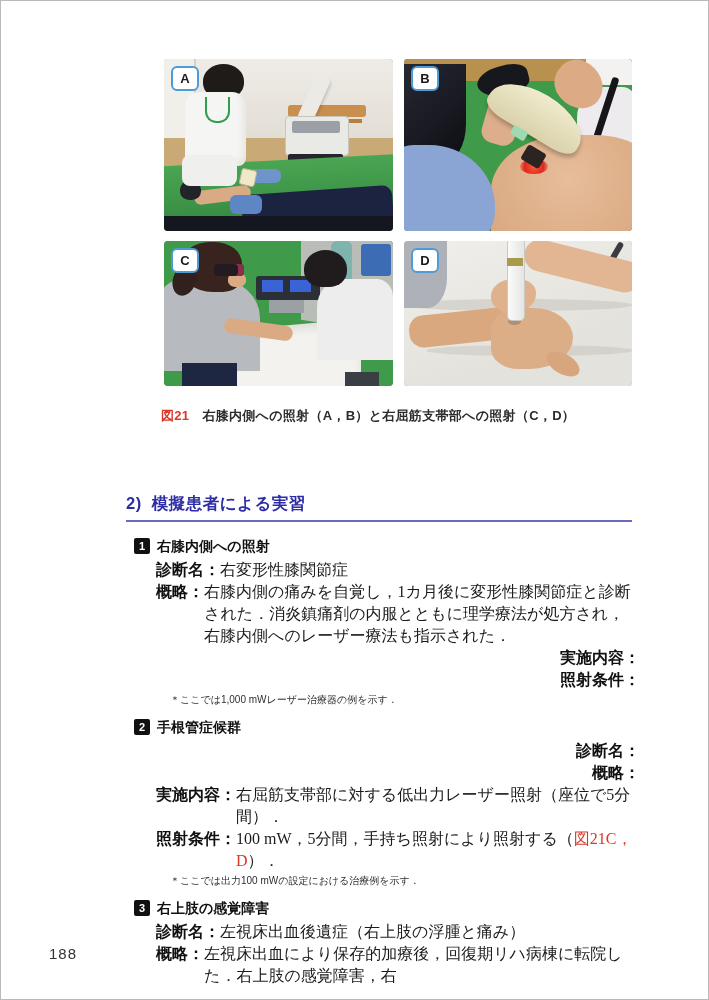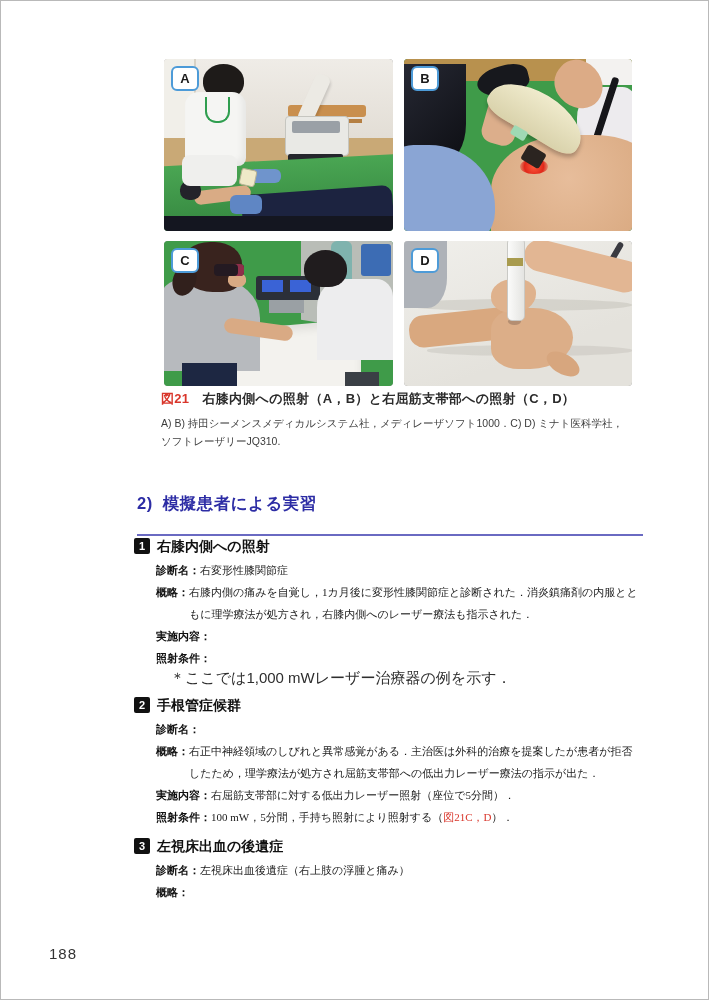--- a/index.html
+++ b/index.html
@@ -89,42 +89,42 @@
   .pd-arm-r{right:-4%;top:6%;width:52%;height:22%;background:#e2b693;transform:rotate(14deg);border-radius:18px;}
   .pd-arm-l{left:2%;top:48%;width:50%;height:22%;background:#d9a87f;transform:rotate(-6deg);border-radius:14px;}
   .pd-palm{left:38%;top:46%;width:36%;height:42%;background:#dcae88;border-radius:42% 58% 62% 40%;}
   .pd-thumb{left:62%;top:78%;width:16%;height:14%;background:#d7a67e;border-radius:50%;transform:rotate(30deg);}
   .pd-hand-hold{left:38%;top:26%;width:20%;height:24%;background:#dfb28d;border-radius:50% 40% 55% 45%;}
   .pd-probe{left:45%;top:-2%;width:7%;height:56%;background:linear-gradient(90deg,#fbfbfa,#e4e4e1);border:1px solid #c9c9c5;border-radius:5px;z-index:6;}
   .pd-band{left:45%;top:12%;width:7%;height:5%;background:#a89b4e;z-index:7;}
   .pd-tipshadow{left:45.5%;top:53%;width:6%;height:5%;background:rgba(140,110,90,.5);border-radius:50%;z-index:5;}
 
   
-  .caption{position:absolute;left:160px;top:389px;width:478px;}
+  .caption{position:absolute;left:160px;top:406px;width:478px;}
   .cap-line{font-size:13px;font-weight:bold;color:#2b2b2b;letter-spacing:.3px;}
   .cap-tag{color:#d9362b;margin-right:13px;}
   .cap-notes{margin-top:6px;font-size:10.5px;line-height:18px;color:#3c3c3c;font-weight:normal;}
 
   
-  .sec-heading{position:absolute;left:136px;top:492px;width:506px;
+  .sec-heading{position:absolute;left:125px;top:492px;width:506px;
     font-size:16.5px;font-weight:bold;color:#2d2da5;letter-spacing:.5px;
-    padding-bottom:19px;border-bottom:2px solid #6a6ac2;}
+    padding-bottom:5px;border-bottom:2px solid #6a6ac2;}
   .sec-heading .sp{margin-right:10px;}
 
   
   .content{position:absolute;left:133px;top:534px;width:506px;}
   .subsection{margin-bottom:7px;}
   .sub-title{display:flex;align-items:center;gap:7px;font-size:14px;font-weight:bold;color:#111;line-height:22px;margin-bottom:2px;}
   .num-square{flex:none;width:16px;height:16px;background:#111;color:#fff;border-radius:2px;
     display:flex;align-items:center;justify-content:center;font-size:11px;font-weight:bold;}
-  .row{display:flex;padding-left:22px;font-family:"Liberation Serif",serif;font-size:11px;line-height:22px;color:#1a1a1a;}
+  .row{display:flex;padding-left:22px;font-family:"Liberation Serif",serif;font-size:16px;line-height:22px;color:#1a1a1a;justify-content:flex-end;}
   .row .label{flex:none;font-family:"Liberation Sans",sans-serif;font-weight:bold;color:#111;}
   .row .content-text{flex:1;}
   .ref{color:#d9362b;}
-  .note{padding-left:36px;font-size:15px;line-height:18px;color:#2e2e2e;}
+  .note{padding-left:36px;font-size:10px;line-height:18px;color:#2e2e2e;}
 
   
   .footer{position:absolute;left:48px;top:944px;display:flex;align-items:baseline;gap:30px;}
   .page-num{font-size:15px;color:#333;letter-spacing:1px;}
   .book-title{font-size:10.5px;color:#555;letter-spacing:.5px;}
 </style>
 </head>
 <body>
 
 <div class="page">
@@ -212,24 +212,20 @@
       <div class="ph pd-probe"></div>
       <div class="ph pd-band"></div>
       <div class="badge">D</div>
     </div>
   </div>
 
   <div class="caption">
     <div class="cap-line">
       <span class="cap-tag">図21</span><span>右膝内側への照射（A，B）と右屈筋支帯部への照射（C，D）</span>
     </div>
-    <div class="cap-notes">
-      <div>A) B) 持田シーメンスメディカルシステム社，メディレーザソフト1000．C) D) ミナト医科学社，</div>
-      <div>ソフトレーザリーJQ310.</div>
-    </div>
   </div>
 
   <div class="sec-heading">
     <span class="sp">2)</span><span>模擬患者による実習</span>
   </div>
 
   <div class="content">
 
     <div class="subsection">
       <div class="sub-title">
@@ -256,43 +252,44 @@
     <div class="subsection">
       <div class="sub-title">
         <span class="num-square">2</span>
         <span>手根管症候群</span>
       </div>
       <div class="row">
         <span class="label">診断名：</span>
       </div>
       <div class="row">
         <span class="label">概略：</span>
-        <span class="content-text">右正中神経領域のしびれと異常感覚がある．主治医は外科的治療を提案したが患者が拒否したため，理学療法が処方され屈筋支帯部への低出力レーザー療法の指示が出た．</span>
       </div>
       <div class="row">
         <span class="label">実施内容：</span>
         <span class="content-text">右屈筋支帯部に対する低出力レーザー照射（座位で5分間）．</span>
       </div>
       <div class="row">
         <span class="label">照射条件：</span>
         <span class="content-text"><span>100 mW，5分間，手持ち照射により照射する（</span><span class="ref">図21C，D</span><span>）．</span></span>
       </div>
+      <div class="note">＊ここでは出力100 mWの設定における治療例を示す．</div>
     </div>
 
     <div class="subsection">
       <div class="sub-title">
         <span class="num-square">3</span>
-        <span>左視床出血の後遺症</span>
+        <span>右上肢の感覚障害</span>
       </div>
       <div class="row">
         <span class="label">診断名：</span>
         <span class="content-text">左視床出血後遺症（右上肢の浮腫と痛み）</span>
       </div>
       <div class="row">
         <span class="label">概略：</span>
+        <span class="content-text">左視床出血により保存的加療後，回復期リハ病棟に転院した．右上肢の感覚障害，右</span>
       </div>
     </div>
 
   </div>
 
   <div class="footer">
     <span class="page-num">188</span>
   </div>
 
 </div>

